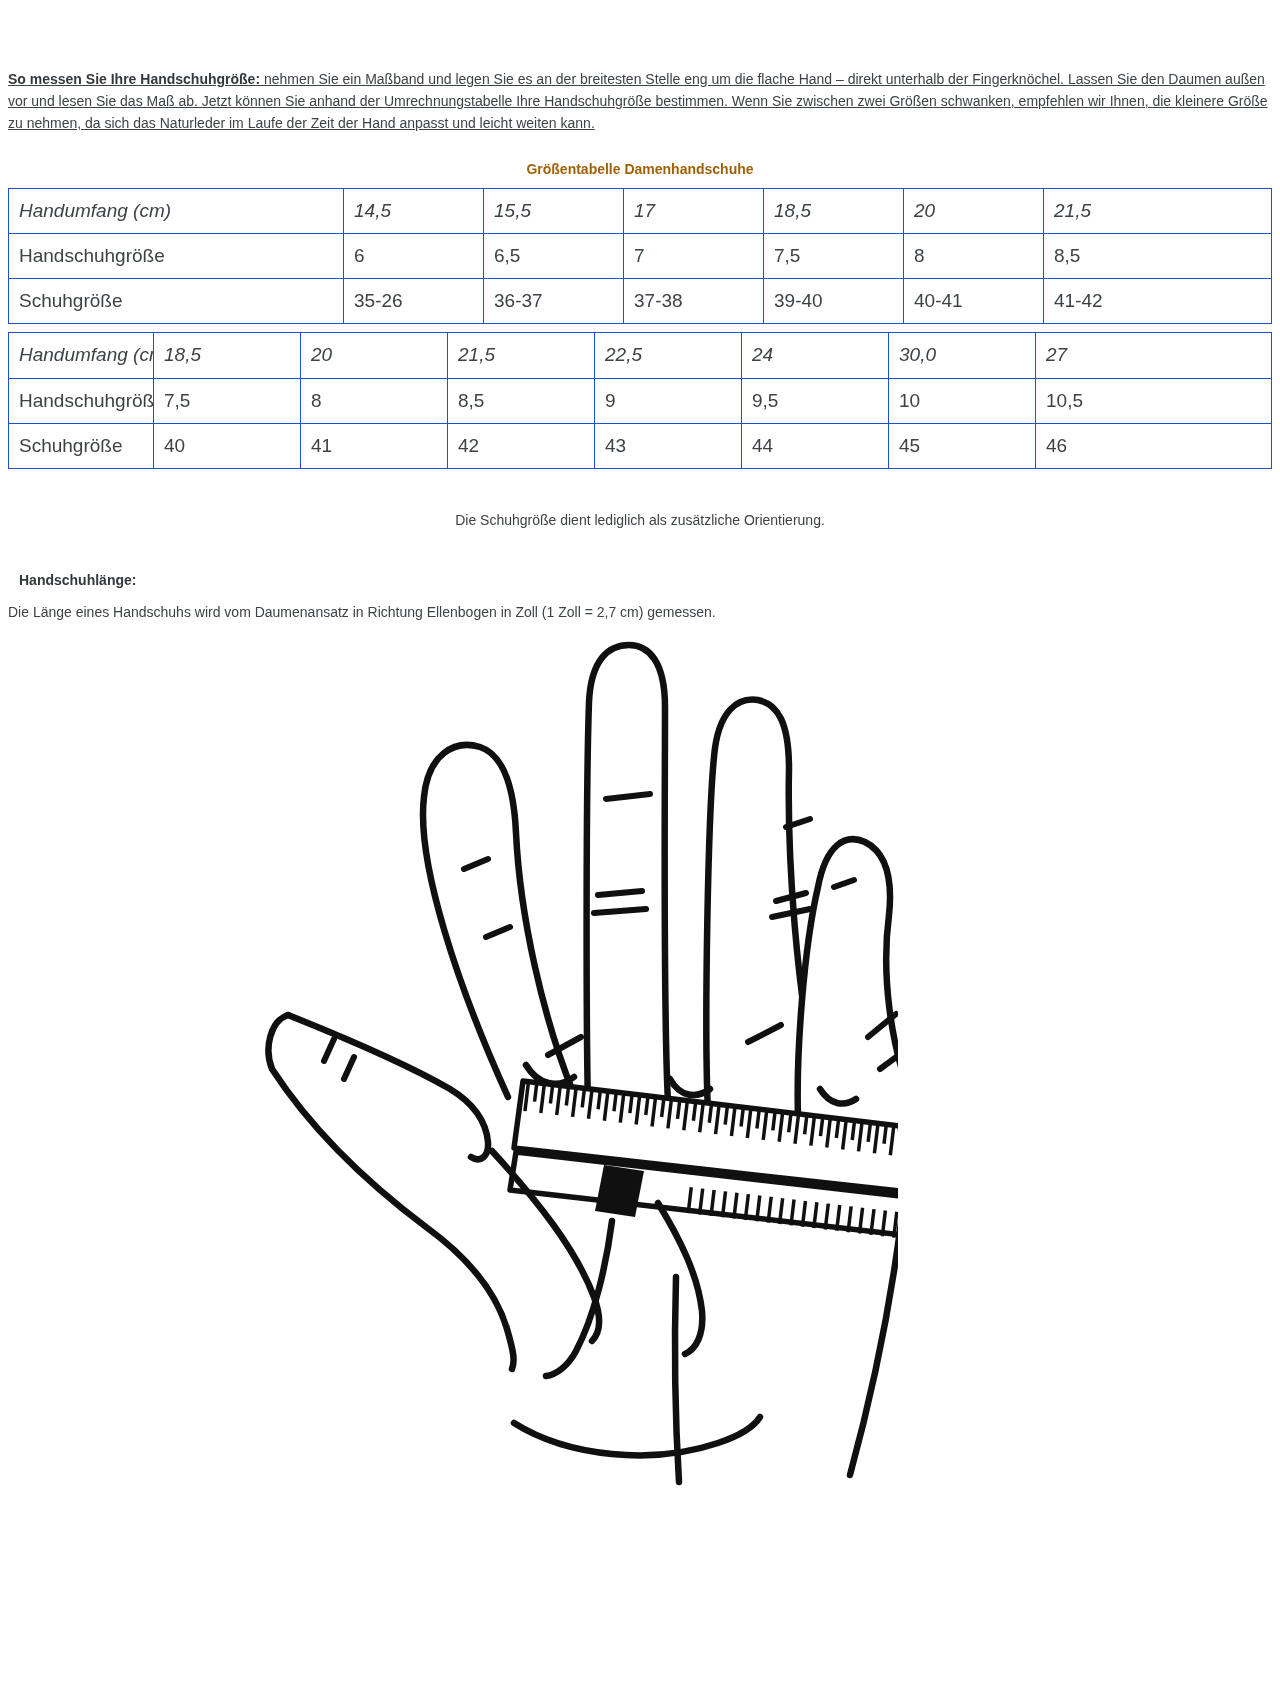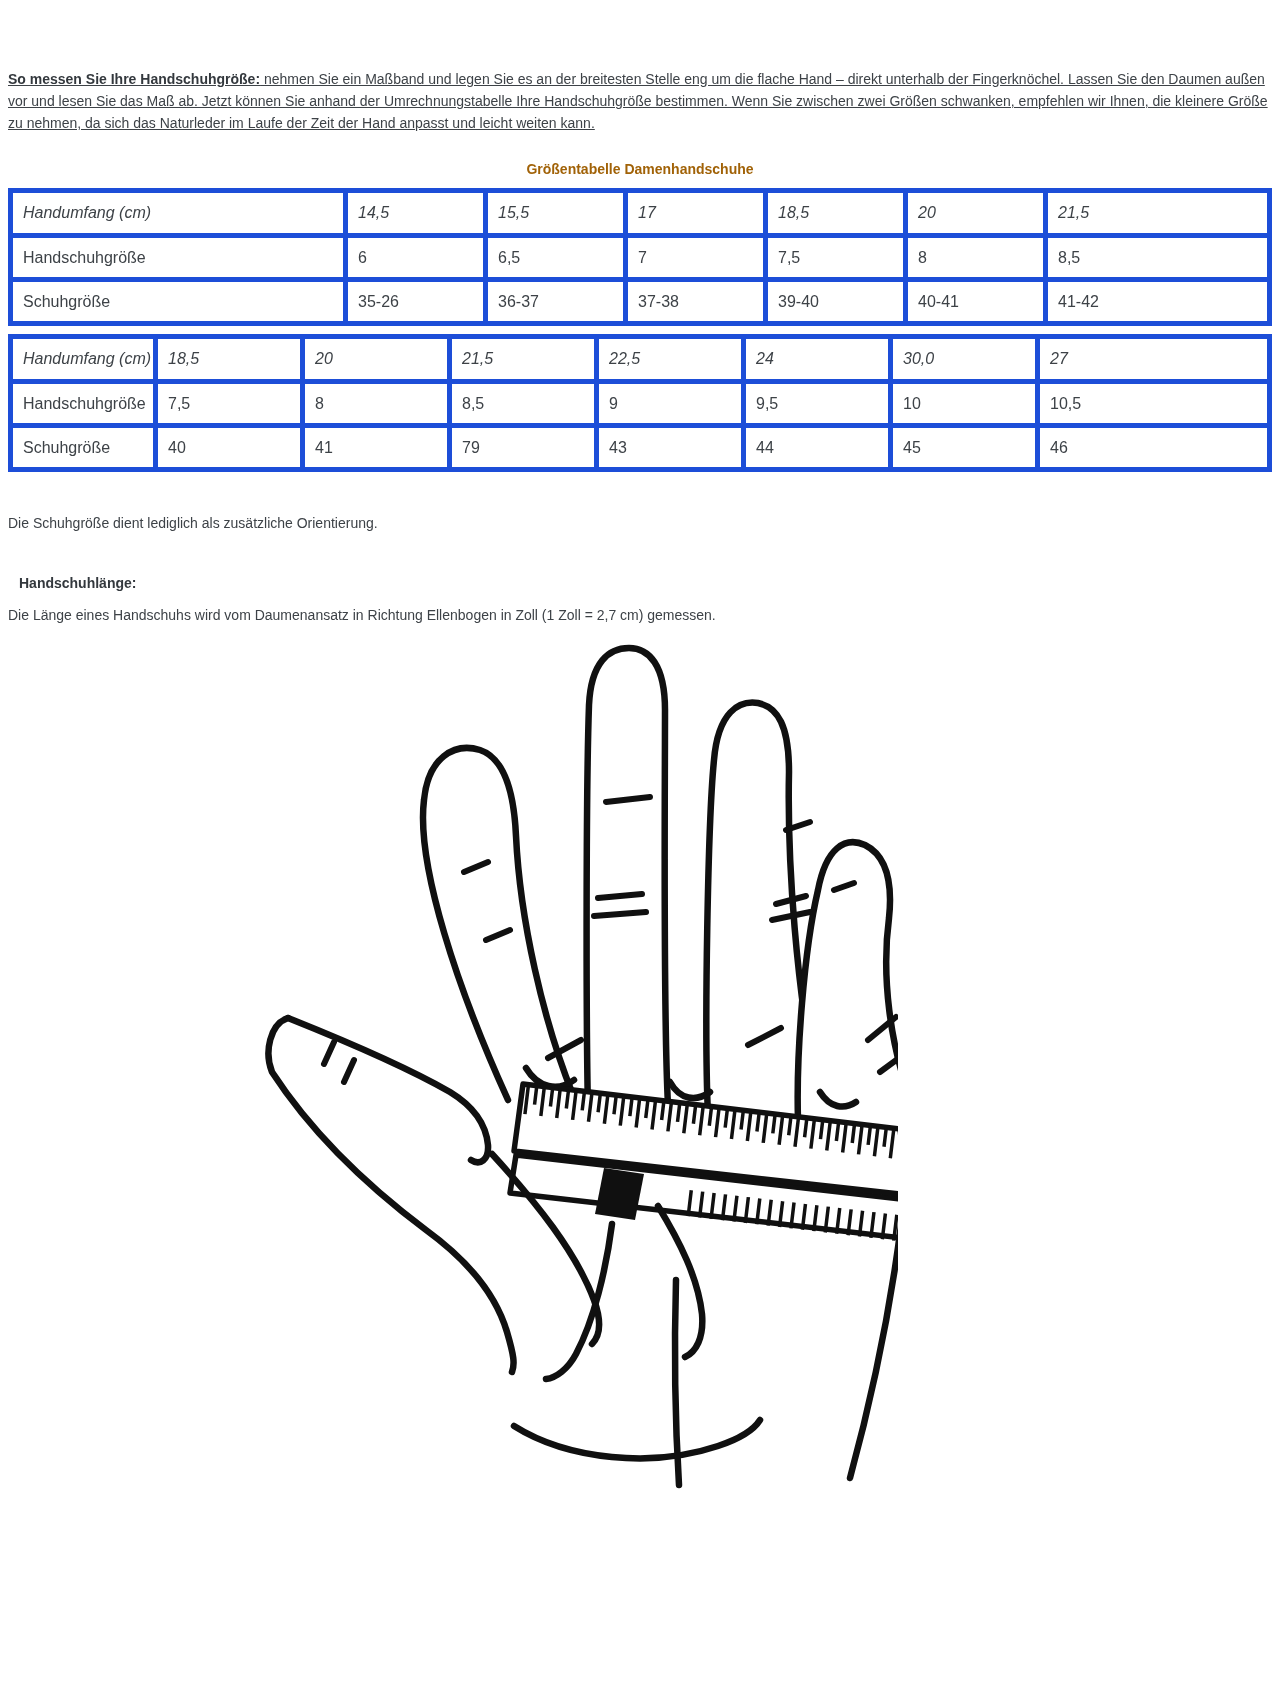--- a/index.html
+++ b/index.html
@@ -15,29 +15,29 @@
   .intro b { color:#33383d; }
   .tbl-title {
     text-align:center; font-weight:bold; color:#a16207;
     margin-top:24px; font-size:14px;
   }
   table.t {
     width:100%; border-collapse:collapse; table-layout:fixed;
     margin-top:8px;
   }
   table.t td {
-    border:5px solid #1d4ed8;
+    border:1px solid #1d4ed8;
     padding:7px 10px;
-    font-size:16px;
+    font-size:19px;
     color:#3d4247;
     height:32px;
     overflow:hidden; white-space:nowrap;
   }
   tr.it td { font-style:italic; }
-  .note { margin-top:40px; }
+  .note { margin-top:40px;text-align:center; }
   .sub-heading { margin-top:38px; font-weight:bold; color:#33383d;margin-left:11px; }
   .length-text { margin-top:10px; }
   .hand-wrap { margin:14px 0 0 250px; width:640px; height:880px; }
   svg { display:block; }
 </style>
 </head>
 <body>
 
 <div class="content">
 
@@ -116,21 +116,21 @@
         <td>8,5</td>
         <td>9</td>
         <td>9,5</td>
         <td>10</td>
         <td>10,5</td>
       </tr>
       <tr>
         <td>Schuhgröße</td>
         <td>40</td>
         <td>41</td>
-        <td>79</td>
+        <td>42</td>
         <td>43</td>
         <td>44</td>
         <td>45</td>
         <td>46</td>
       </tr>
     </tbody>
   </table>
 
   <p class="note">Die Schuhgröße dient lediglich als zusätzliche Orientierung.</p>
 

